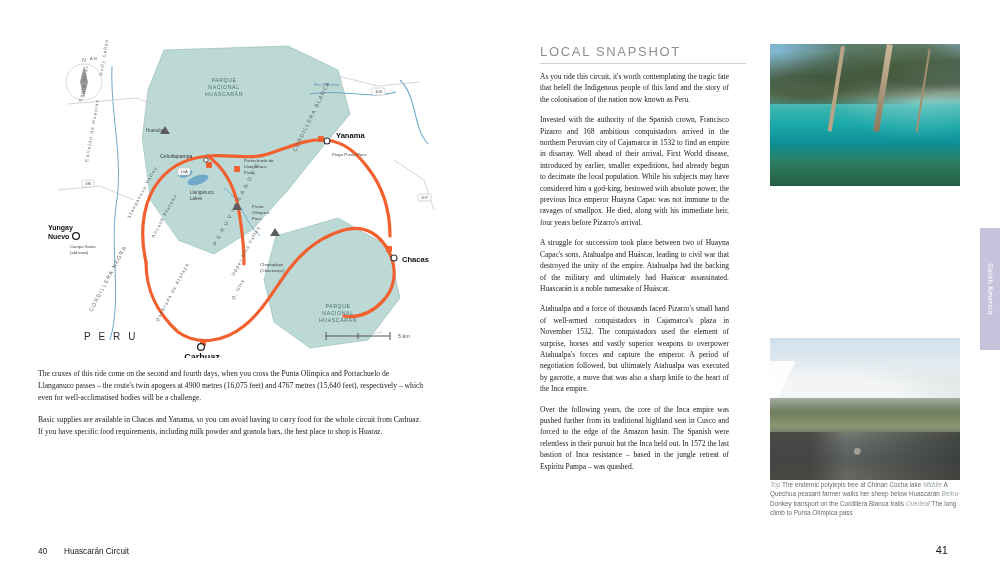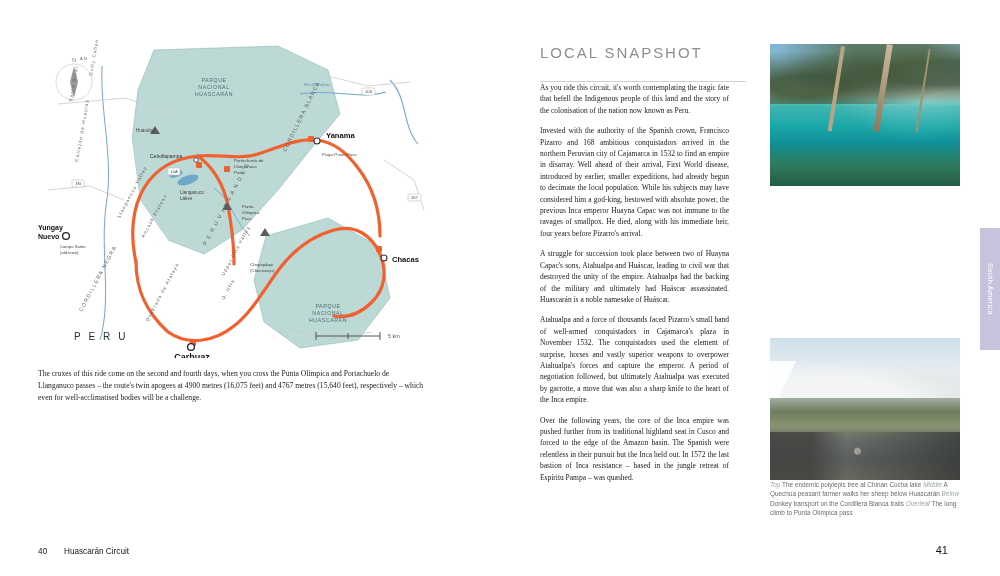--- a/index.html
+++ b/index.html
@@ -14,21 +14,21 @@
   }
 
   
   .spread { position: absolute; inset: 0; }
 
   
   .left-page { position: absolute; left: 0; top: 0; width: 500px; height: 576px; }
 
   .map-wrap {
     position: absolute;
-    left: 28px; top: 40px;
+    left: 38px; top: 40px;
     width: 424px; height: 318px;
     overflow: hidden;
     background: #86efac;
   }
   .map-svg { display:block; }
 
   .body-text {
     position: absolute;
     left: 38px; top: 368px;
     width: 386px;
@@ -57,25 +57,26 @@
   
   .right-page { position: absolute; left: 500px; top: 0; width: 500px; height: 576px; }
 
   .snapshot {
     position: absolute;
     left: 40px; top: 44px;
     width: 206px;
   }
   .snapshot-title {
     font-family: "Liberation Sans", sans-serif;
-    font-size: 15px;
+    font-size: 13px;
     letter-spacing: .13em;
     color: #8e8e8e;
     border-bottom: 1px solid #cfcfcf;
-    padding-bottom: 20px;
+    padding-bottom: 4px;
+    margin-bottom: 7px;
     text-transform: uppercase;
   }
   .snapshot-body {
     font-size: 7.5px;
     line-height: 11.4px;
     text-align: justify;
     color: #191919;
   }
   .snapshot-body p { margin: 0 17px 9px 0; }
 
@@ -302,20 +303,21 @@
             </g>
 
             <text x="46" y="300" font-size="10" fill="#2c2c2c" letter-spacing="2.6">P E R U</text>
           </g>
         </g>
       </svg>
     </div>
 
     <div class="body-text">
       <p>The cruxes of this ride come on the second and fourth days, when you cross the Punta Olímpica and Portachuelo de Llanganuco passes – the route's twin apogees at 4900 metres (16,075 feet) and 4767 metres (15,640 feet), respectively – which even for well-acclimatised bodies will be a challenge.</p>
+      <p>Basic supplies are available in Chacas and Yanama, so you can avoid having to carry food for the whole circuit from Carhuaz. If you have specific food requirements, including milk powder and granola bars, the best place to shop is Huaraz.</p>
     </div>
 
     <div class="folio folio-left">40</div>
     <div class="folio-chapter">Huascarán Circuit</div>
   </div>
 
   <div class="right-page">
 
     <div class="snapshot">
       <div class="snapshot-title">Local snapshot</div>

